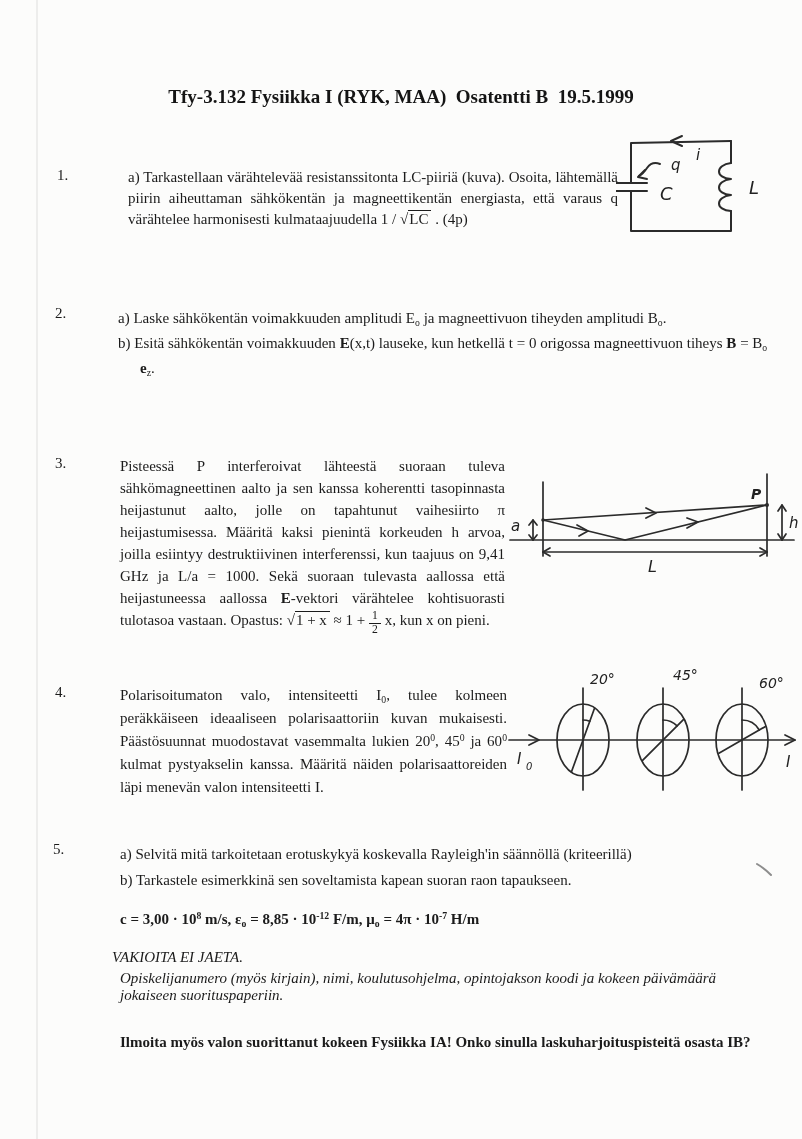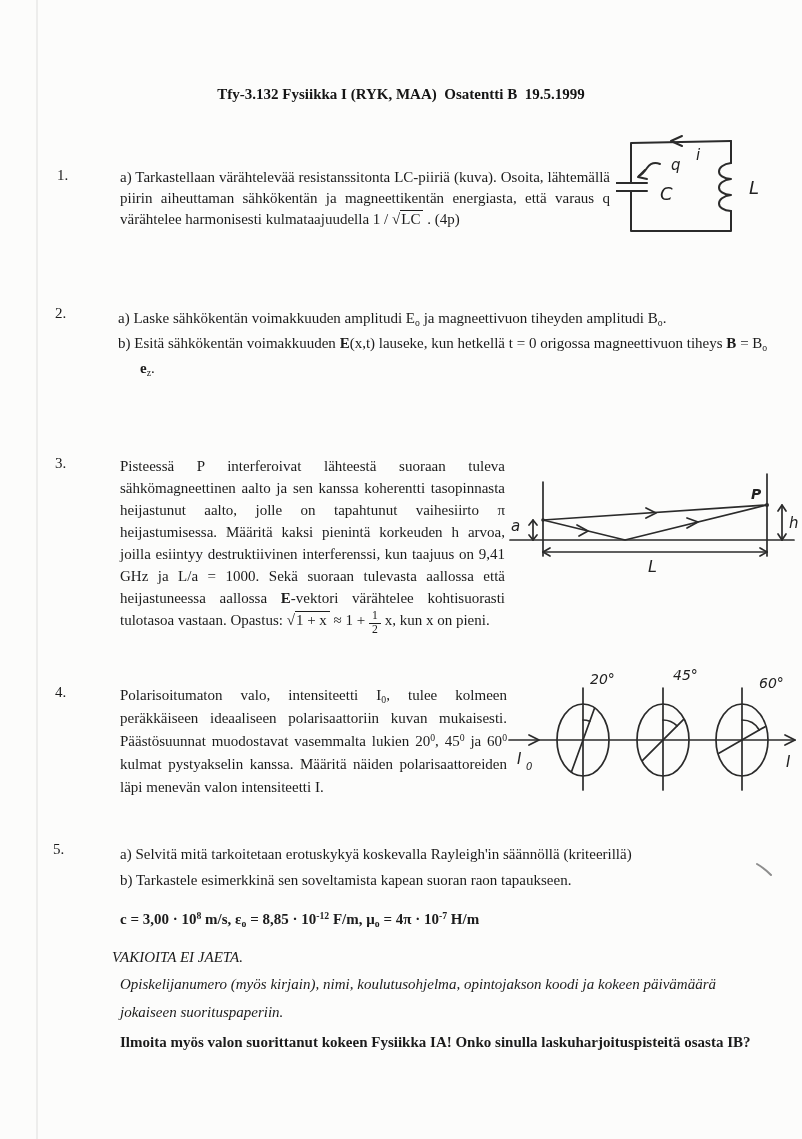--- a/index.html
+++ b/index.html
@@ -11,21 +11,21 @@
     font-family:"Liberation Serif","DejaVu Serif",serif;
     color:#1b1b1b;
     overflow:hidden;
   }
   .scan-edge{
     position:absolute;left:36px;top:0;width:2px;height:100%;
     background:rgba(0,0,0,0.06);
   }
   .title{
     position:absolute;left:0;top:86px;width:802px;
-    text-align:center;font-weight:bold;font-size:15px;color:#141414;
+    text-align:center;font-weight:bold;font-size:19px;color:#141414;
     white-space:pre;
   }
   .qnum{
     position:absolute;font-size:15px;color:#1b1b1b;
   }
   .para{
     position:absolute;font-size:15px;line-height:21px;margin:0;
   }
   .just{text-align:justify;}
   .hang{padding-left:22px;text-indent:-22px;}
@@ -47,21 +47,21 @@
 </head>
 <body>
 
 <div class="page">
 
   <div class="scan-edge"></div>
 
   <div class="title">Tfy-3.132 Fysiikka I (RYK, MAA)  Osatentti B  19.5.1999</div>
 
   <div class="qnum" style="left:57px;top:167px;">1.</div>
-  <div class="para just" style="left:120px;top:167px;width:490px;">a) Tarkastellaan värähtelevää resistanssitonta LC-piiriä (kuva). Osoita, lähtemällä piirin aiheuttaman sähkökentän ja magneettikentän energiasta, että varaus q värähtelee harmonisesti kulmataajuudella 1 / <span class="sqrt">√<span class="sqrt-bar">LC</span></span> .  (4p)</div>
+  <div class="para just" style="left:128px;top:167px;width:490px;">a) Tarkastellaan värähtelevää resistanssitonta LC-piiriä (kuva). Osoita, lähtemällä piirin aiheuttaman sähkökentän ja magneettikentän energiasta, että varaus q värähtelee harmonisesti kulmataajuudella 1 / <span class="sqrt">√<span class="sqrt-bar">LC</span></span> .  (4p)</div>
 
   <svg class="fig" style="left:616px;top:128px;" width="172" height="120" viewBox="0 0 172 120">
     <g class="pen">
       <path d="M15,55 L15,15 L115,13"></path>
       <path d="M115,13 L115,35"></path>
       <path d="M115,83 L115,103 L15,103 L15,63"></path>
     </g>
     <g class="pen">
       <path d="M115,35 C99,37 99,50 115,51 C99,53 99,66 115,67 C99,69 99,82 115,83"></path>
     </g>
@@ -170,16 +170,16 @@
     <p class="para" style="position:static;line-height:26px;">b) Tarkastele esimerkkinä sen soveltamista kapean suoran raon tapaukseen.</p>
   </div>
 
   <svg class="fig" style="left:752px;top:858px;" width="26" height="26" viewBox="0 0 26 26">
     <path d="M5,6 Q12,10 19,17" stroke="#8d8d8d" stroke-width="2" fill="none" stroke-linecap="round"></path>
   </svg>
 
   <div class="para" style="left:120px;top:905px;width:600px;line-height:28px;font-weight:bold;">c = 3,00 · 10<span class="sup">8</span> m/s,  ε<span class="sub">o</span> = 8,85 · 10<span class="sup">-12</span> F/m,   μ<span class="sub">o</span> = 4π · 10<span class="sup">-7</span> H/m</div>
 
   <div class="para" style="left:112px;top:947px;width:400px;"><span class="i">VAKIOITA EI JAETA.</span></div>
-  <div class="para just" style="left:120px;top:970px;width:596px;line-height:28px;"><span class="i">Opiskelijanumero  (myös kirjain), nimi, koulutusohjelma, opintojakson koodi ja kokeen päivämäärä jokaiseen suorituspaperiin.</span></div>
+  <div class="para just" style="left:120px;top:970px;width:596px;line-height:17px;"><span class="i">Opiskelijanumero  (myös kirjain), nimi, koulutusohjelma, opintojakson koodi ja kokeen päivämäärä jokaiseen suorituspaperiin.</span></div>
   <div class="para just" style="left:120px;top:1029px;width:650px;line-height:26px;"><span class="b">Ilmoita myös valon suorittanut kokeen Fysiikka IA!  Onko sinulla laskuharjoituspisteitä osasta IB?</span></div>
 
 </div>
 
 </body></html>

